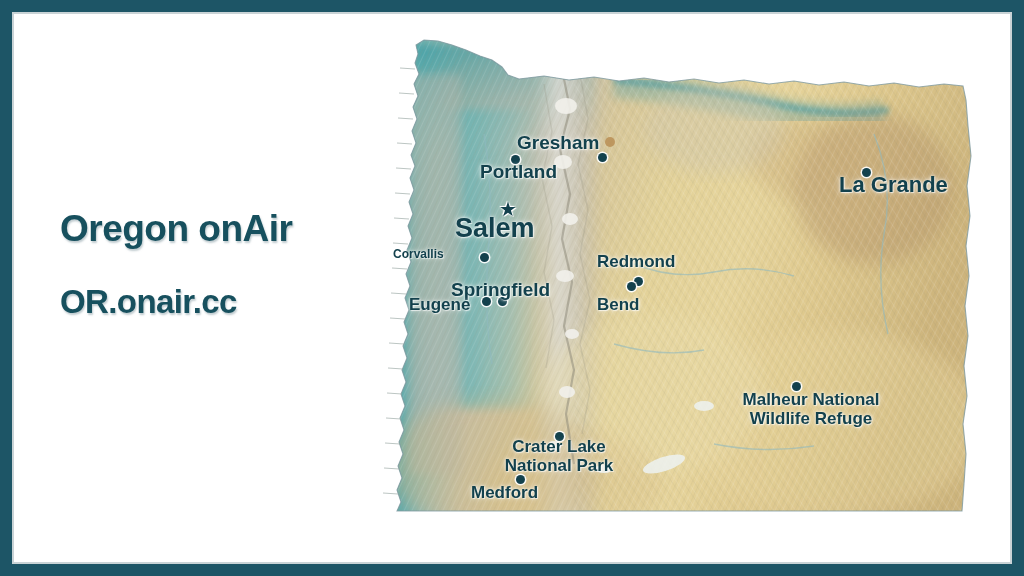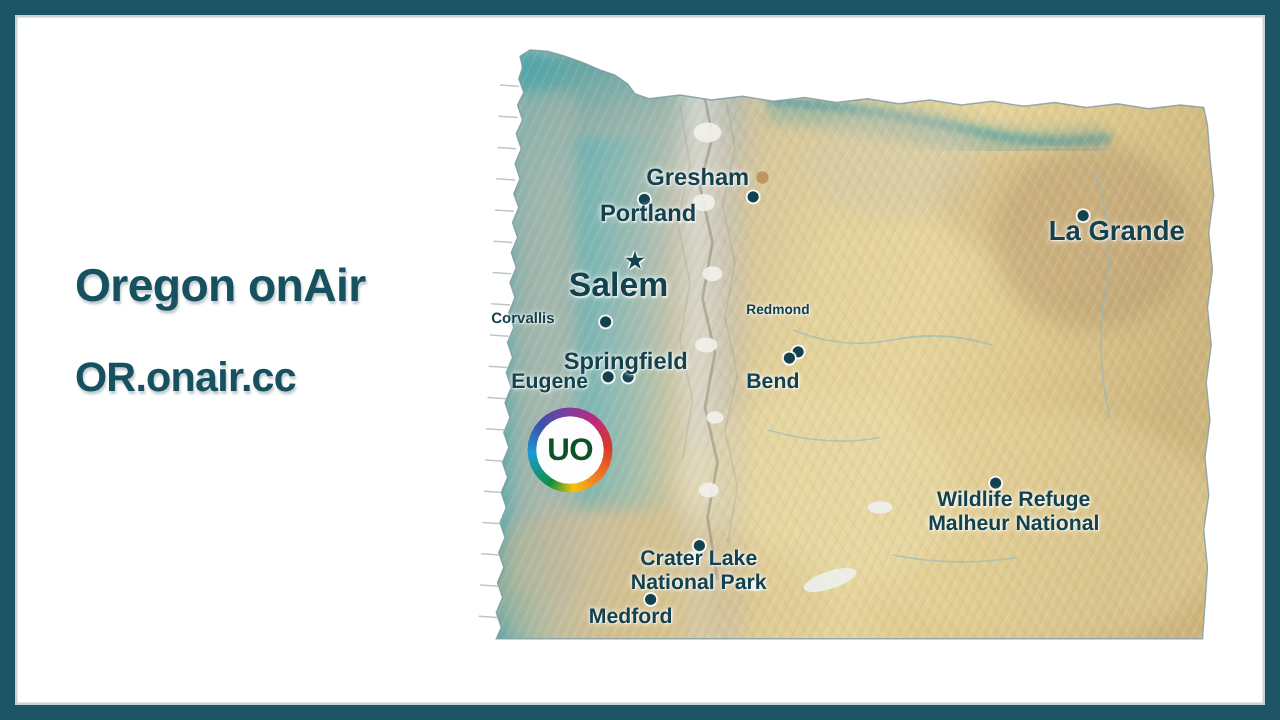--- a/index.html
+++ b/index.html
@@ -242,49 +242,43 @@
       <div class="dot" style="left:466px;top:239px;"></div>
       <span class="lbl" style="left:379px;top:234px;font-size:12px;">Corvallis</span>
 
       <div class="dot" style="left:484px;top:283px;"></div>
       <span class="lbl" style="left:437px;top:265px;font-size:19px;">Springfield</span>
 
       <div class="dot" style="left:468px;top:283px;"></div>
       <span class="lbl" style="left:395px;top:281px;font-size:17px;">Eugene</span>
 
       <div class="dot" style="left:620px;top:263px;"></div>
-      <span class="lbl" style="left:583px;top:228px;font-size:11px;">Redmond</span>
+      <span class="lbl" style="left:583px;top:238px;font-size:17px;">Redmond</span>
 
       <div class="dot" style="left:613px;top:268px;"></div>
       <span class="lbl" style="left:583px;top:281px;font-size:17px;">Bend</span>
 
       <div class="dot" style="left:848px;top:154px;"></div>
       <span class="lbl" style="left:825px;top:159px;font-size:22px;">La Grande</span>
 
       <div class="dot" style="left:502px;top:461px;"></div>
       <span class="lbl" style="left:457px;top:469px;font-size:17px;">Medford</span>
 
       <div class="dot" style="left:541px;top:418px;"></div>
       <div class="lbl l2" style="left:470px;top:423px;font-size:17px;width:150px;">
         <div>Crater Lake</div>
         <div>National Park</div>
       </div>
 
       <div class="dot" style="left:778px;top:368px;"></div>
       <div class="lbl l2" style="left:707px;top:376px;font-size:17px;width:180px;">
+        <div>Malheur National</div>
         <div>Wildlife Refuge</div>
-        <div>Malheur National</div>
       </div>
 
-      <div id="uo-logo">
-        <div class="ring"></div>
-        <div class="inner">
-          <span class="txt">UO</span>
-        </div>
-      </div>
     </div>
 
     <div id="brand">
       <div class="brand-title">Oregon onAir</div>
       <div class="brand-url">OR.onair.cc</div>
     </div>
 
   </div>
 </div>
 

